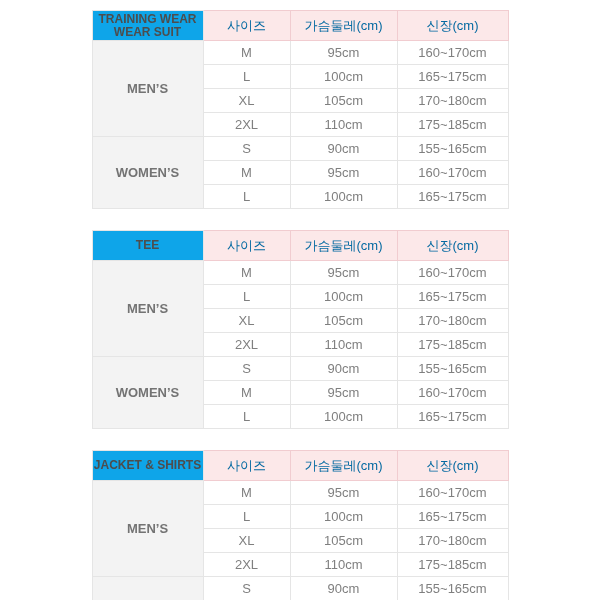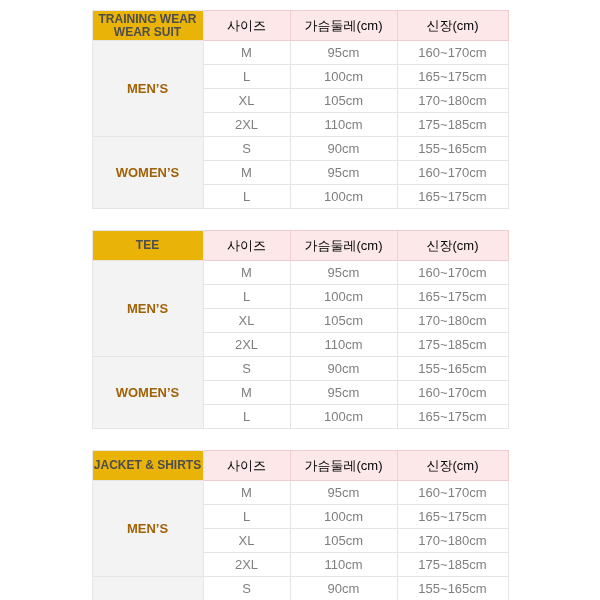--- a/index.html
+++ b/index.html
@@ -33,41 +33,41 @@
     padding: 0;
     overflow: hidden;
     white-space: nowrap;
   }
   tr.head td {
     height: 29px;
     background: #fce8e9;
     border: 1px solid #f1ccd0;
     font-size: 13px;
     font-weight: 400;
-    color: #000000;
+    color: #0369a1;
   }
   tr.head td.title {
-    background: #eab308;
+    background: #0ea5e9;
     border: 1px solid #e5e5e5;
     font-size: 12px;
     font-weight: 700;
     color: #4d4d4d;
     line-height: 13px;
   }
   .title-line { display: block; }
   td.data {
     height: 23px;
     font-size: 13px;
     color: #7f7f7f;
   }
   td.lab {
     background: #f3f3f3;
     font-size: 13px;
     font-weight: 700;
-    color: #a16207;
+    color: #737373;
   }
 </style>
 </head>
 <body>
 
 <div class="sheet">
 
   <table class="size-table">
     <colgroup>
         <col class="c1">

